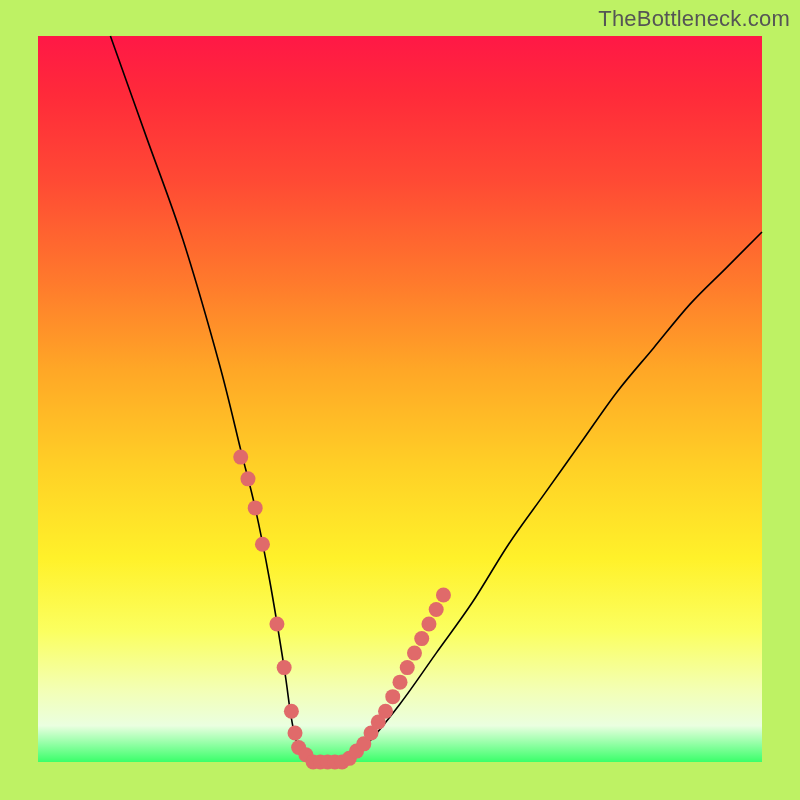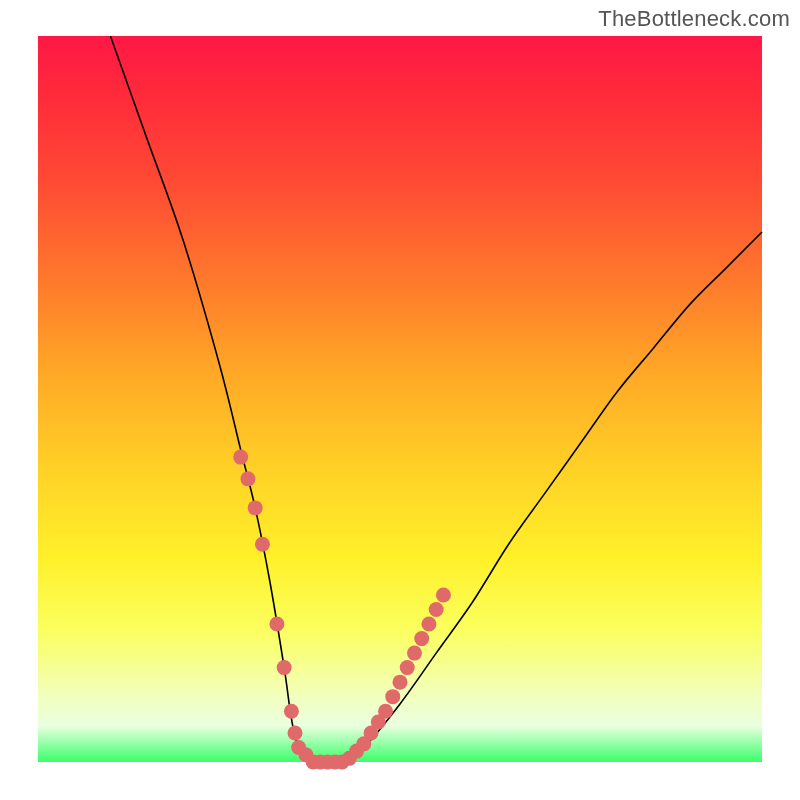--- a/index.html
+++ b/index.html
@@ -1,21 +1,21 @@
 <!DOCTYPE html>
 <html><head>
 <meta charset="utf-8">
 <style>
   * { margin: 0; padding: 0; box-sizing: border-box; }
   html, body { width: 800px; height: 800px; overflow: hidden; background: #000; }
   .container {
     width: 800px;
     height: 800px;
     position: relative;
-    background: #ffffff;
+    background: #bef264;
   }
   .watermark {
     position: absolute;
     top: 6px;
     right: 10px;
     font-family: Arial, Helvetica, sans-serif;
     font-size: 22px;
     font-weight: 400;
     color: #555;
     letter-spacing: 0.2px;

